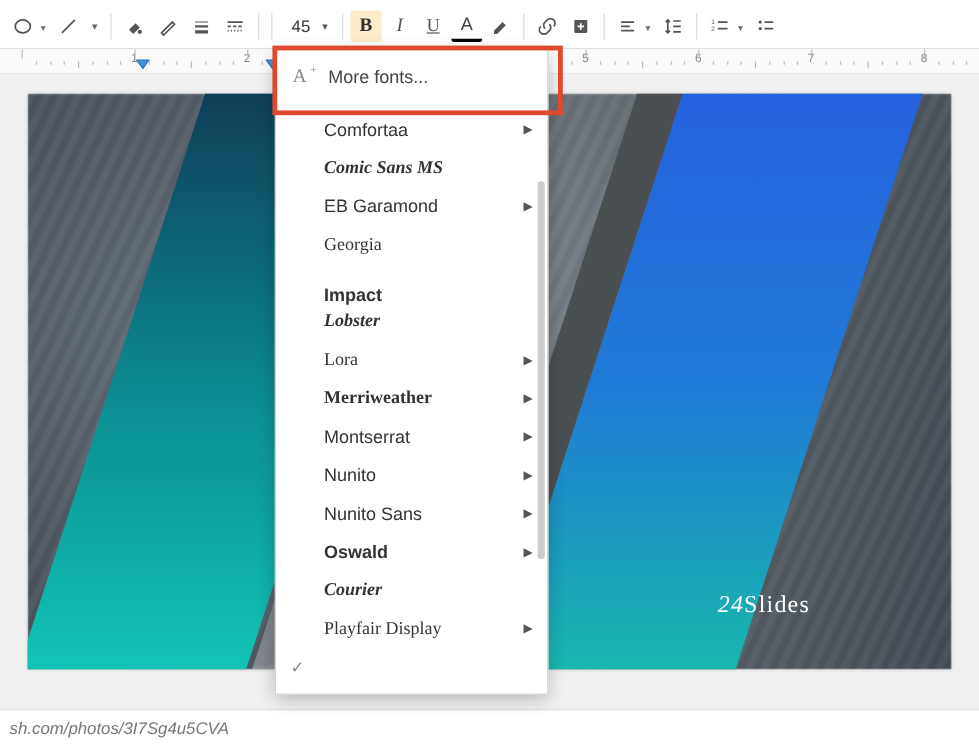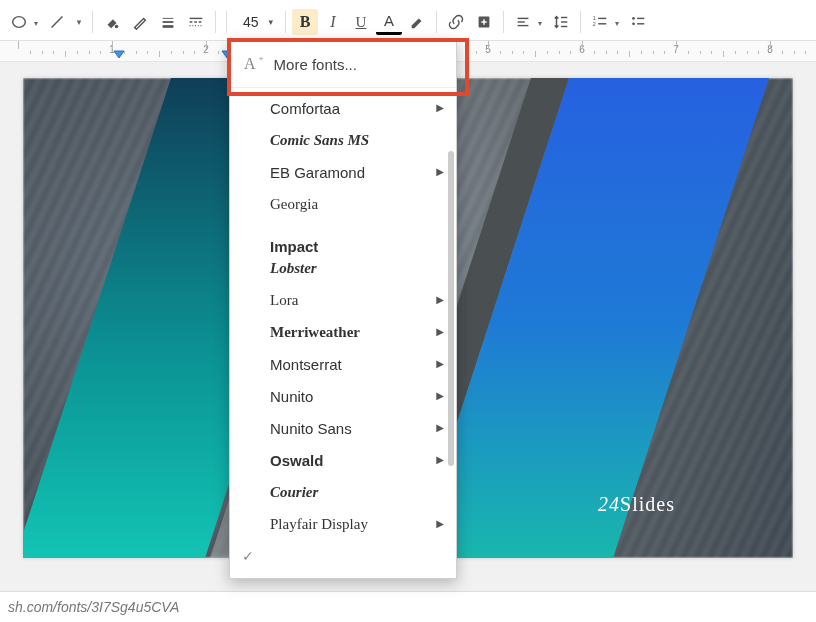--- a/index.html
+++ b/index.html
@@ -423,21 +423,21 @@
     <div class="angled ang-white"></div>
     <div class="angled ang-gray"></div>
     <div class="angled ang-blue"></div>
     <div class="logo">
       <span class="two">24</span><span>Slides</span>
     </div>
   </div>
 </div>
 
 <div class="notes">
-  <span>sh.com/fonts/3I7Sg4u5CVA</span>
+  <span>sh.com/photos/3I7Sg4u5CVA</span>
 </div>
 
 <div class="font-menu">
   <div class="more-fonts">
     <span class="af">A<sup>+</sup></span>
     <span>More fonts...</span>
   </div>
   <div class="menu-sep"></div>
   <div id="font-items">
       <div class="font-row">

